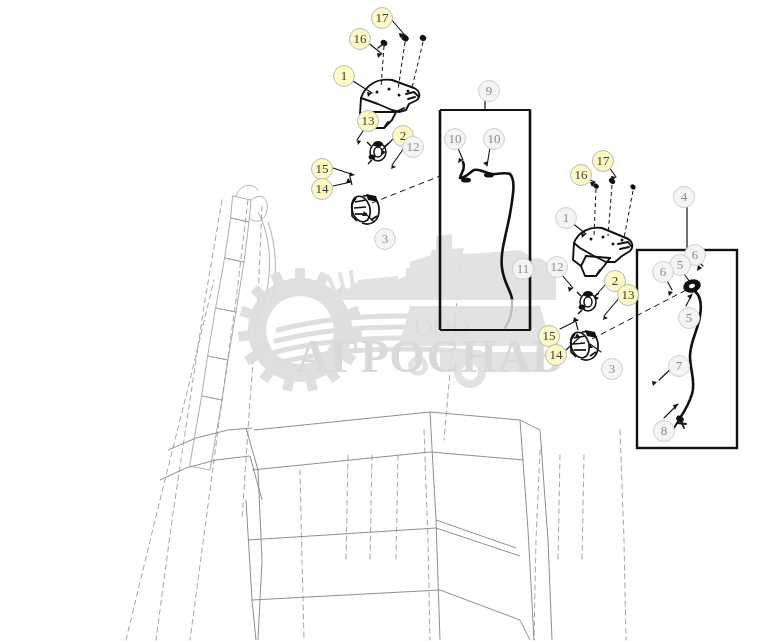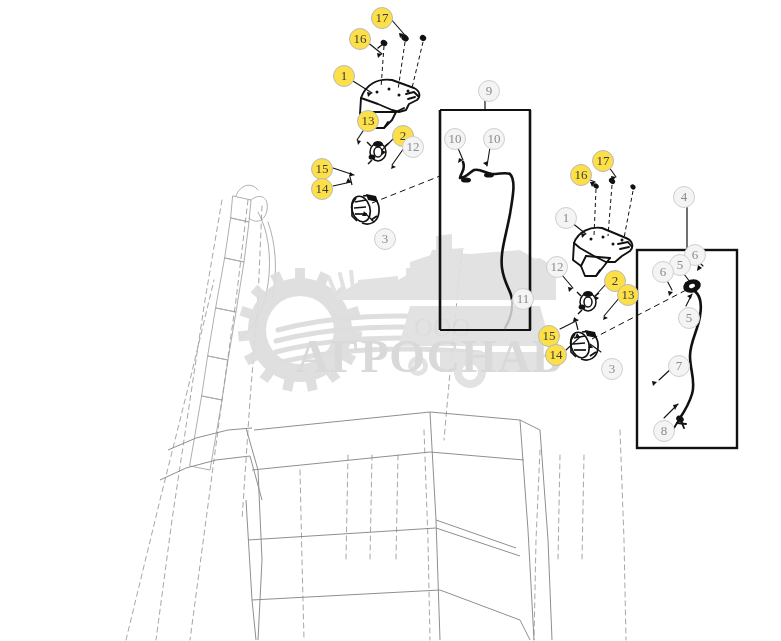--- a/index.html
+++ b/index.html
@@ -1,21 +1,21 @@
 <!DOCTYPE html>
 <html><head>
 <meta charset="utf-8">
 <style>
   html,body{margin:0;padding:0;background:#fff;}
   body{font-family:"Liberation Serif", serif;}
   #stage{position:relative;width:781px;height:641px;background:#ffffff;overflow:hidden;}
   #stage svg{position:absolute;left:0;top:0;}
   .layer{position:absolute;left:0;top:0;width:781px;height:641px;}
   .callout{position:absolute;width:22px;height:22px;border-radius:50%;
-    background:#fde047;border:1px solid #b9b9b9;color:#3a3a3a;
+    background:#fef9c3;border:1px solid #b9b9b9;color:#3a3a3a;
     font-family:"Liberation Serif", serif;font-size:13px;line-height:20px;
     text-align:center;box-sizing:border-box;}
   .callout.dim{background:#f4f4f4;border-color:#cfcfcf;color:#8c8c8c;}
 </style>
 </head>
 <body>
 
 <div id="stage">
 
   <svg class="layer" width="781" height="641" viewBox="0 0 781 641">
@@ -397,21 +397,21 @@
     <div class="callout" style="left:357px;top:110px;">13</div>
     <div class="callout" style="left:392px;top:125px;">2</div>
     <div class="callout dim" style="left:402px;top:136px;">12</div>
     <div class="callout" style="left:311px;top:158px;">15</div>
     <div class="callout" style="left:311px;top:178px;">14</div>
     <div class="callout dim" style="left:374px;top:228px;">3</div>
 
     <div class="callout dim" style="left:478px;top:80px;">9</div>
     <div class="callout dim" style="left:444px;top:128px;">10</div>
     <div class="callout dim" style="left:483px;top:128px;">10</div>
-    <div class="callout dim" style="left:512px;top:288px;">11</div>
+    <div class="callout dim" style="left:512px;top:258px;">11</div>
 
     <div class="callout" style="left:592px;top:150px;">17</div>
     <div class="callout" style="left:570px;top:164px;">16</div>
     <div class="callout dim" style="left:555px;top:207px;">1</div>
     <div class="callout dim" style="left:546px;top:256px;">12</div>
     <div class="callout" style="left:604px;top:270px;">2</div>
     <div class="callout" style="left:617px;top:284px;">13</div>
     <div class="callout" style="left:538px;top:325px;">15</div>
     <div class="callout" style="left:545px;top:344px;">14</div>
     <div class="callout dim" style="left:601px;top:358px;">3</div>

